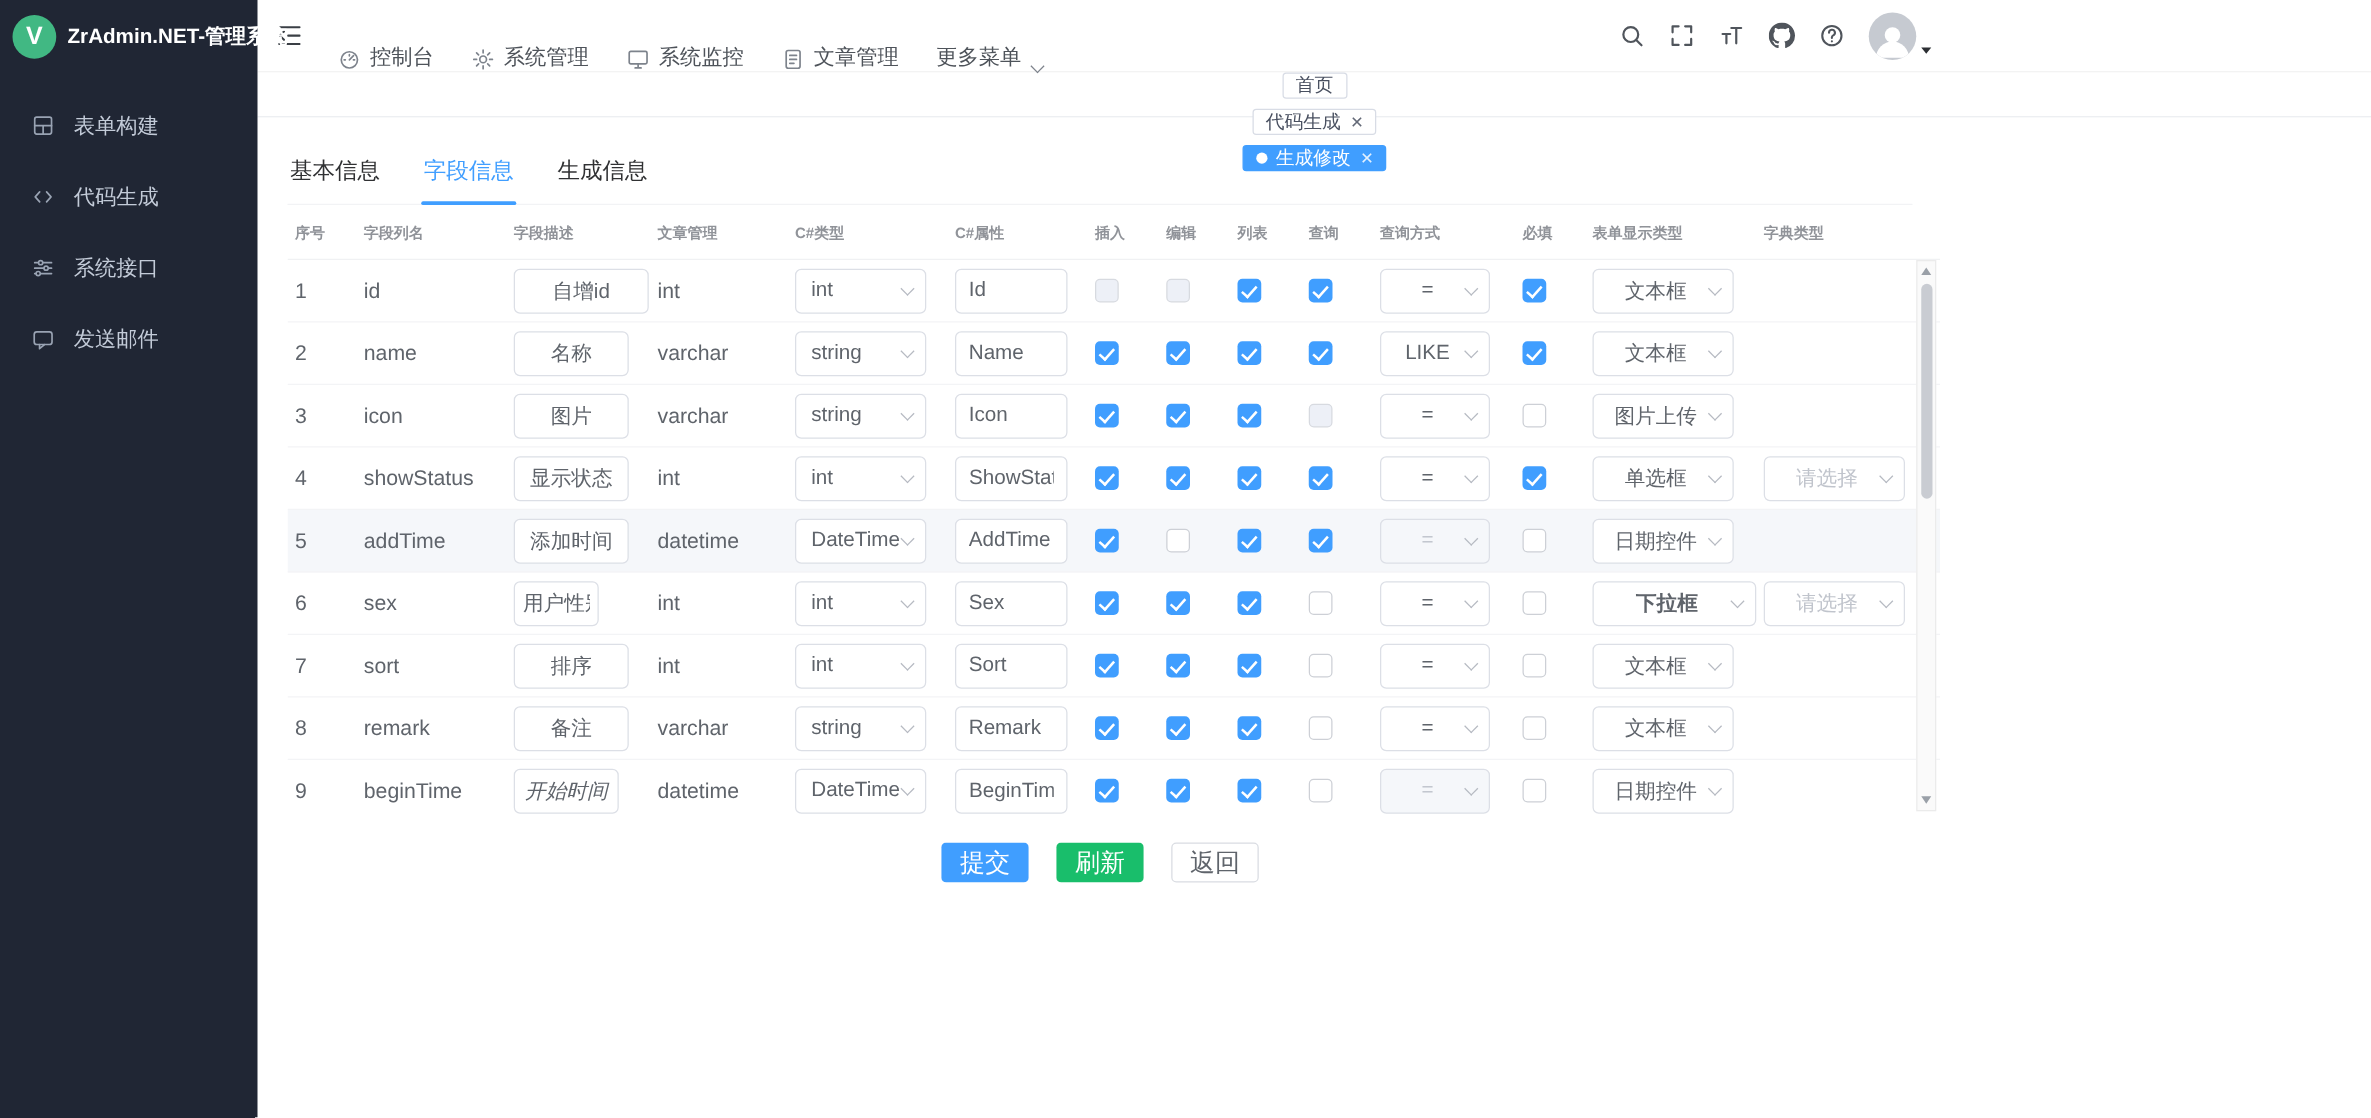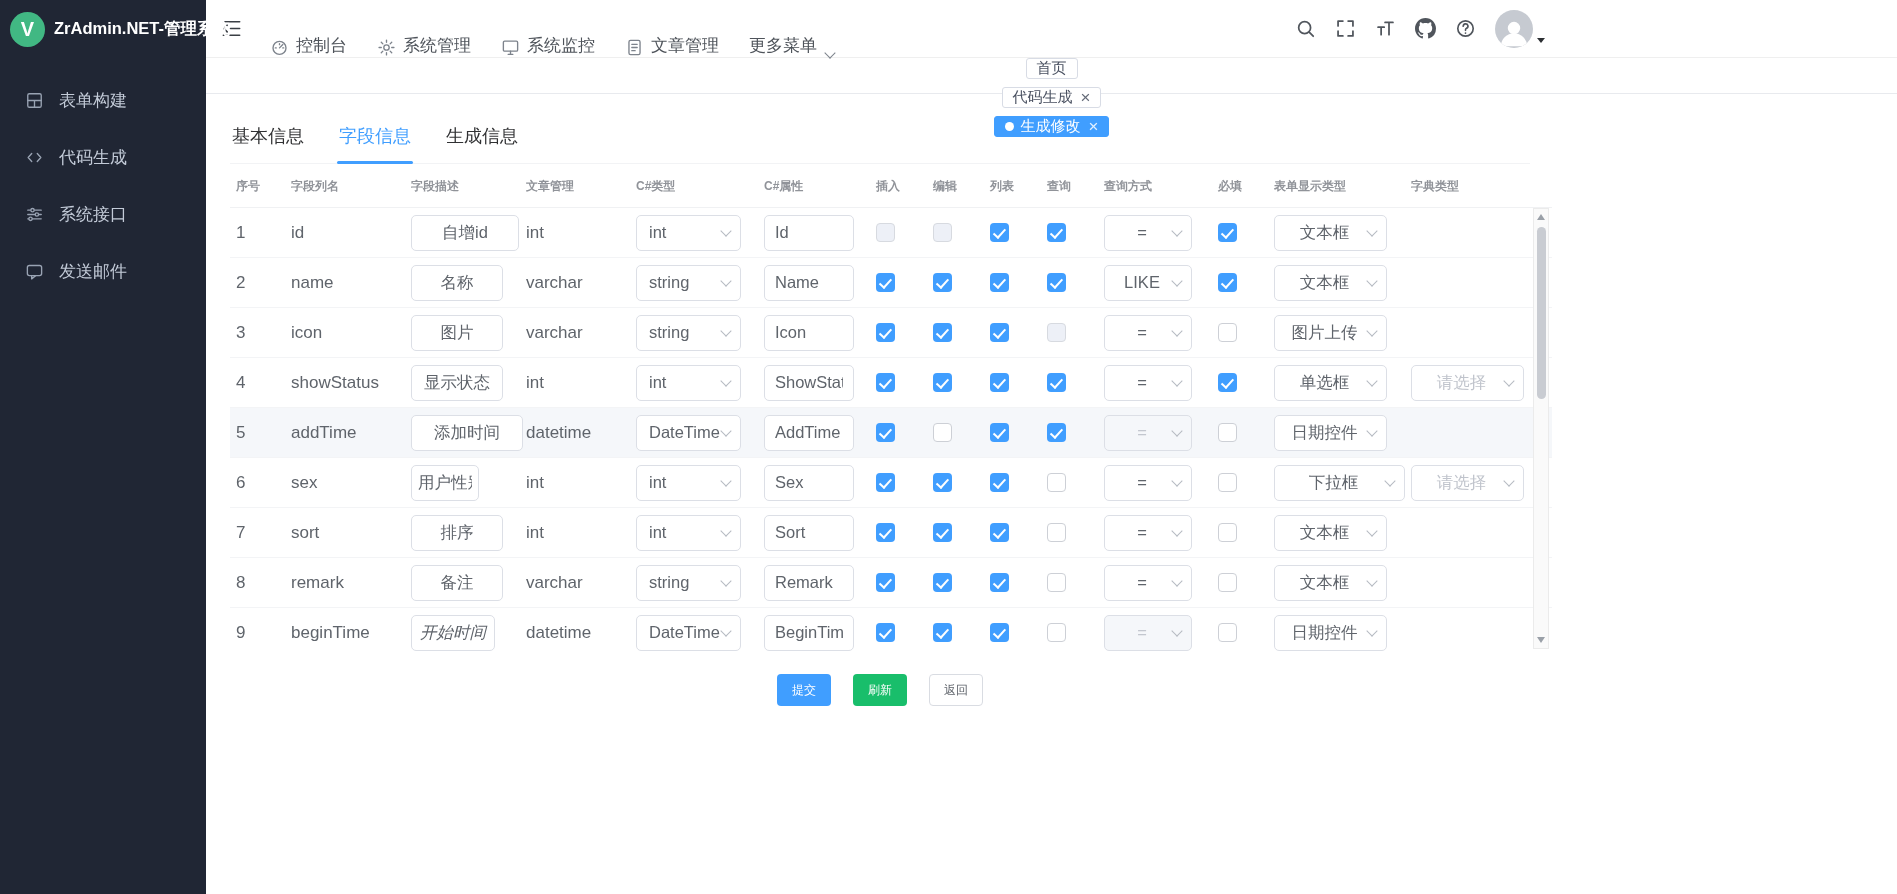--- a/index.html
+++ b/index.html
@@ -76,21 +76,21 @@
   .cb.unchecked{background:#fff;border:1px solid #cdd0d6;}
   .cb.disabled{background:#edf0f7;border:1px solid #d7dae0;cursor:not-allowed;}
 
   .vscroll{position:absolute;left:1303px;top:42px;bottom:3px;width:16px;background:#fafafa;border:1px solid #ebebeb;display:flex;flex-direction:column;align-items:center;}
   .vs-arrow{width:0;height:0;border-left:4.5px solid transparent;border-right:4.5px solid transparent;margin:5px 0;flex:none;}
   .vs-arrow.up{border-bottom:6px solid #9aa0a8;}
   .vs-arrow.down{border-top:6px solid #9aa0a8;margin-top:auto;}
   .vs-thumb{width:9px;height:172px;background:#c9ccd2;border-radius:5px;margin-top:2px;flex:none;}
 
   .footer-btns{width:1300px;display:flex;justify-content:center;gap:22px;margin-top:22px;}
-  .btn{height:32px;padding:0 14px;border:1px solid transparent;border-radius:4px;font-size:12px;cursor:pointer;font-family:inherit;}
+  .btn{height:32px;padding:0 14px;border:1px solid transparent;border-radius:4px;font-size:20px;cursor:pointer;font-family:inherit;}
   .btn.primary{background:var(--primary);color:#fff;}
   .btn.success{background:var(--success);color:#fff;}
   .btn.default{background:#fff;border-color:#d9dce2;color:#5f646b;}
 </style>
 </head>
 <body>
 
 <aside class="sidebar">
   <div class="logo-row">
     <div class="logo-circle">V</div>
@@ -449,21 +449,21 @@
               <span class="sel placeholder center" style="width: 113px;">
                 <span class="sel-text">请选择</span>
                 <i class="sel-arrow"></i>
               </span>
             </div>
           </div>
           <div class="trow highlight">
             <div class="td">5</div>
             <div class="td">addTime</div>
             <div class="td">
-              <input class="inp center" value="添加时间" style="width: 112px;">
+              <input class="inp center" value="添加时间" style="width: 92px;">
             </div>
             <div class="td">datetime</div>
             <div class="td">
               <span class="sel" style="width: 105px;">
                 <span class="sel-text">DateTime</span>
                 <i class="sel-arrow"></i>
               </span>
             </div>
             <div class="td">
               <input class="inp" value="AddTime" style="width: 90px;">
@@ -528,21 +528,21 @@
             <div class="td">
               <span class="sel center" style="width: 88px;">
                 <span class="sel-text">=</span>
                 <i class="sel-arrow"></i>
               </span>
             </div>
             <div class="td">
               <span class="cb unchecked"></span>
             </div>
             <div class="td">
-              <span class="sel center" style="width: 133px;">
+              <span class="sel center" style="width: 133px; font-weight: bold;">
                 <span class="sel-text">下拉框</span>
                 <i class="sel-arrow"></i>
               </span>
             </div>
             <div class="td">
               <span class="sel placeholder center" style="width: 113px;">
                 <span class="sel-text">请选择</span>
                 <i class="sel-arrow"></i>
               </span>
             </div>

